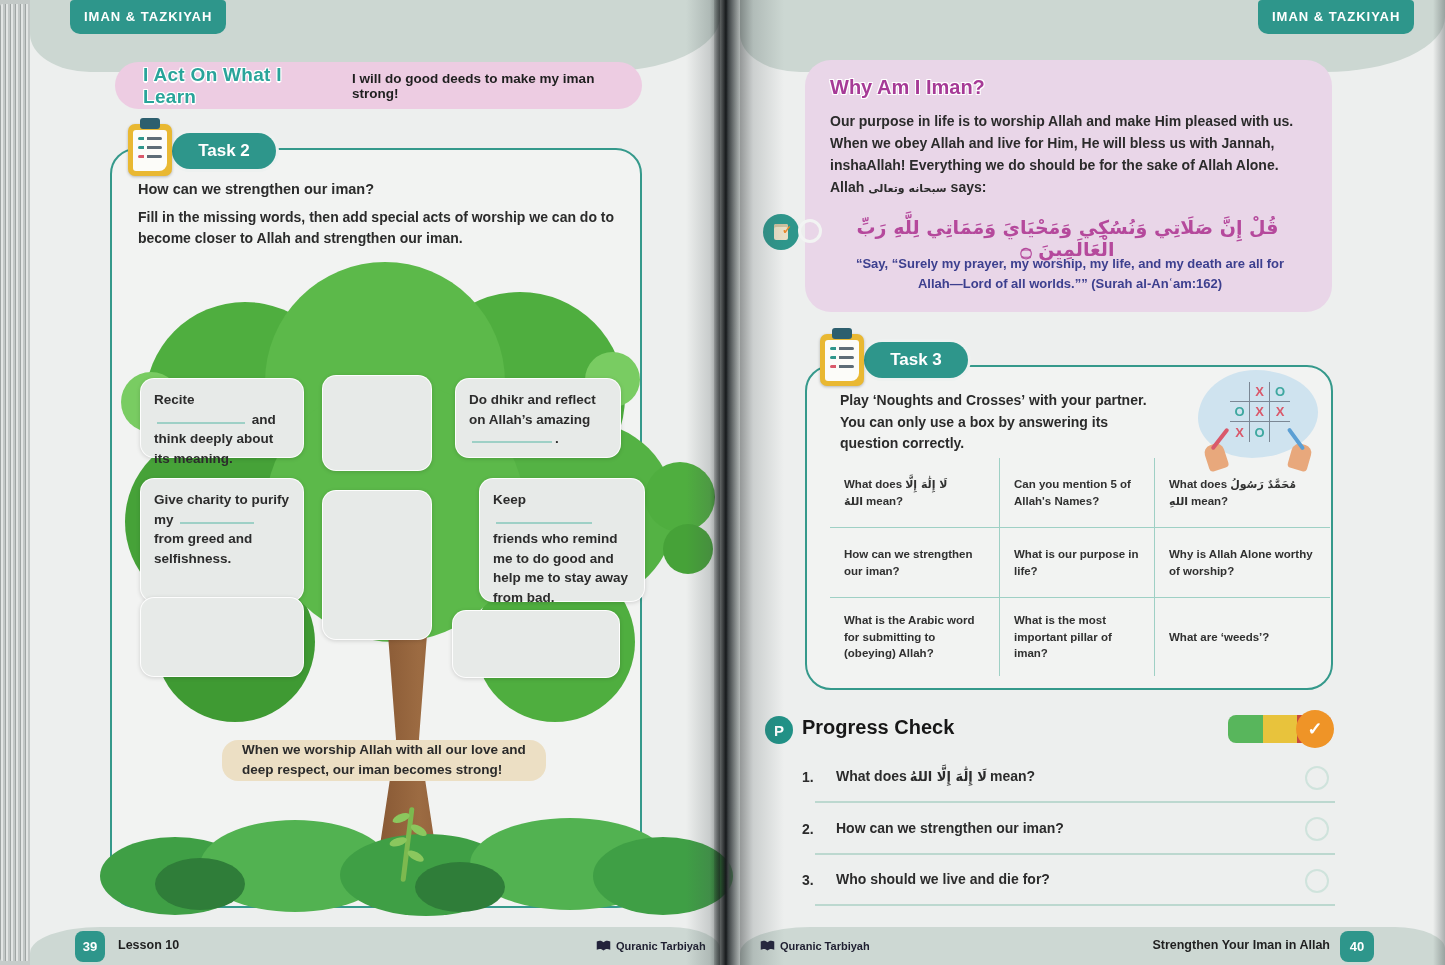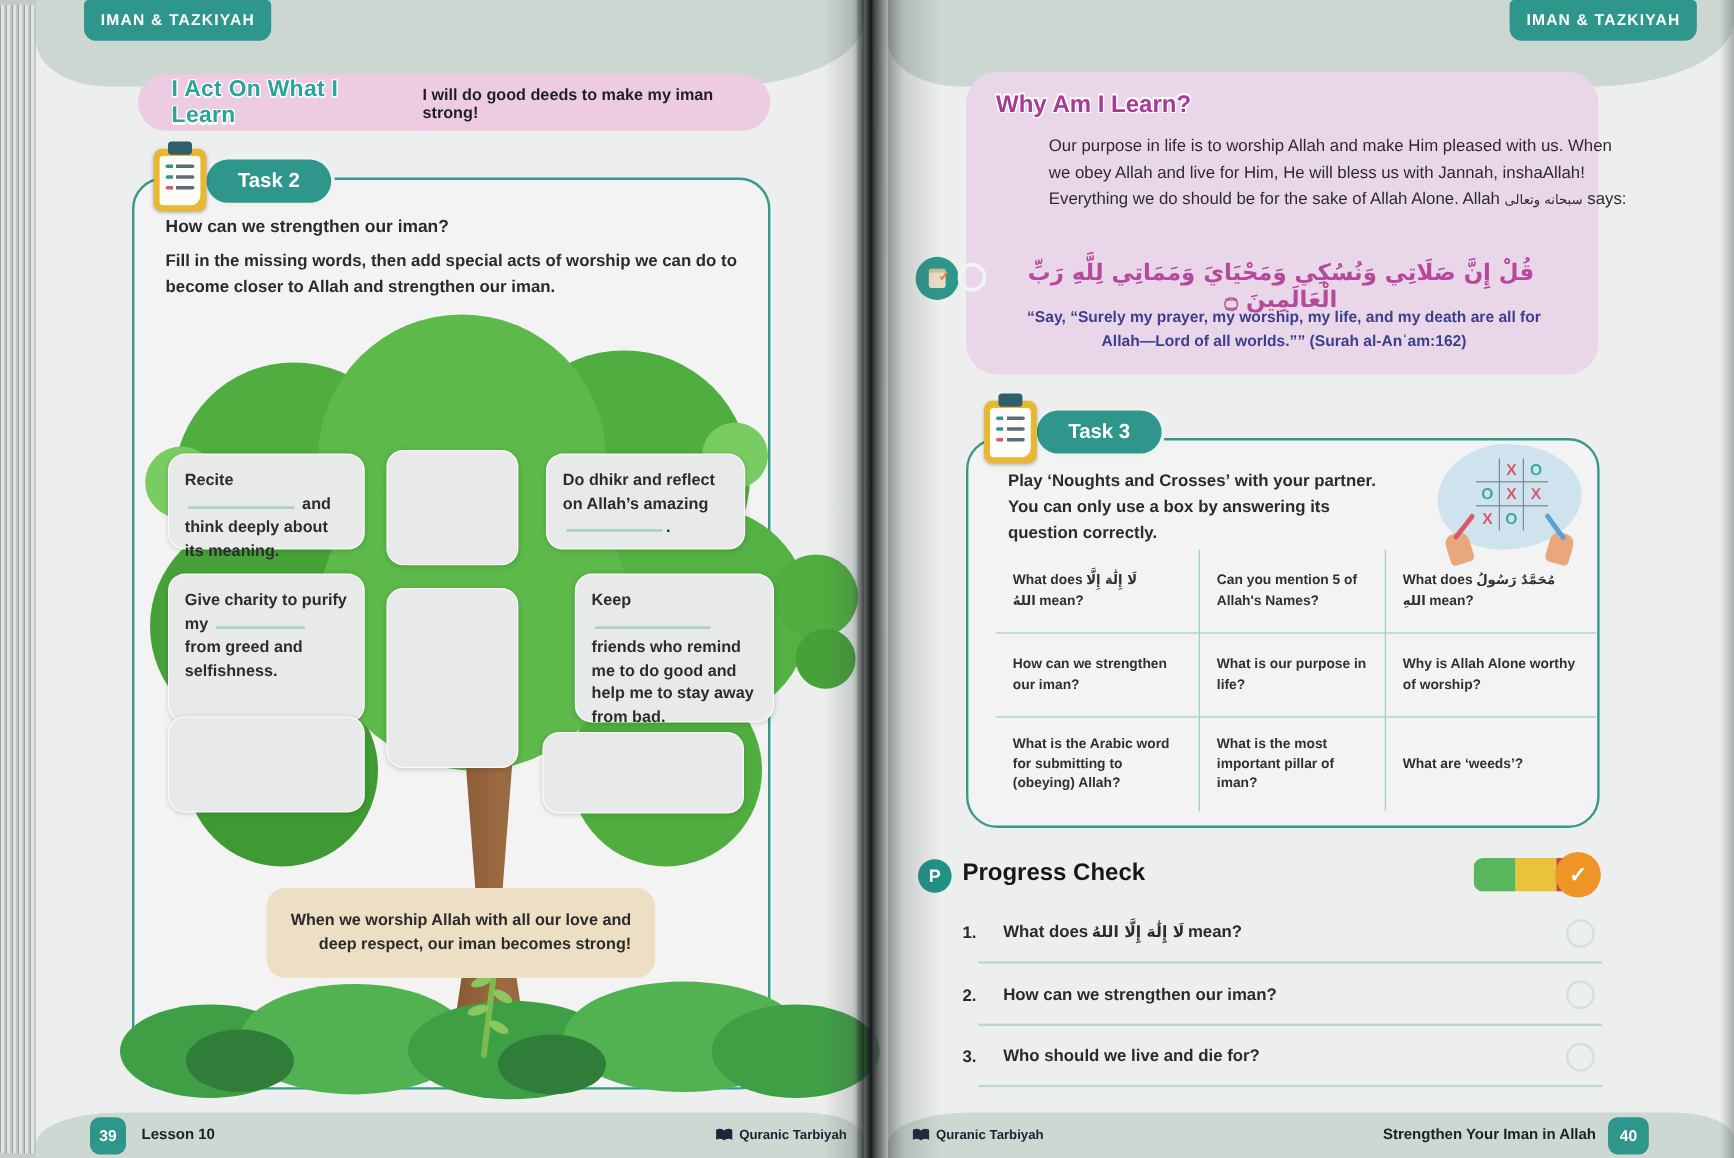--- a/index.html
+++ b/index.html
@@ -66,37 +66,37 @@
 
   .tree { left:85px; top:262px; width:560px; height:650px; }
   .leaf { position:absolute; border-radius:50%; }
   .trunk { position:absolute; left:235px; top:295px; width:115px; height:350px;
     background:linear-gradient(90deg,#7a4c2b,#9c6b42 60%,#8a5a36);
     clip-path:polygon(41% 0,59% 0,67% 22%,60% 52%,82% 100%,18% 100%,40% 52%,33% 22%); }
   .fillbox { position:absolute; background:#e7eae8; border:1px solid rgba(255,255,255,.9);
     border-radius:14px; box-shadow:0 1px 4px rgba(0,0,0,.15); padding:11px 13px;
     font-size:13.5px; font-weight:600; line-height:1.45; color:#2c2c2c; z-index:8; }
   .caption { position:absolute; left:107px; top:478px; width:324px; background:#ecdfc4;
-    border-radius:16px; padding:17px 20px; text-align:right; font-size:13.5px; font-weight:700;
+    border-radius:16px; padding:0 20px; text-align:left; font-size:13.5px; font-weight:700;
     line-height:1.5; z-index:9; }
   .grassy { position:absolute; border-radius:50%; z-index:6; }
   .fern { position:absolute; left:290px; top:545px; width:5px; height:75px; background:#7cb94f;
     border-radius:3px; transform:rotate(7deg); z-index:7;}
   .fern i { position:absolute; width:18px; height:8px; background:#8bc75e; border-radius:50%; }
 
   .foot-l-badge { left:45px; top:931px; width:30px; height:31px; }
   .foot-l-lesson { left:88px; top:938px; font-size:12.5px; font-weight:600; color:#1f1f1f; z-index:25;}
   .foot-l-brand { left:566px; top:940px; }
 
   
   .r-badge { left:518px; top:0; }
   .why-panel { left:65px; top:60px; width:527px; height:252px; background:#e9d6e8; border-radius:26px; z-index:5;}
   .why-h { position:absolute; left:25px; top:16px; font-size:20px; font-weight:800; color:#a63a96;
     text-shadow:-1px -1px 0 #fff,1px -1px 0 #fff,-1px 1px 0 #fff,1px 1px 0 #fff; }
-  .why-body { position:absolute; left:25px; top:50px; width:486px; font-size:14px; font-weight:400; line-height:1.58;margin-left:44px; }
+  .why-body { position:absolute; left:25px; top:50px; width:486px; font-size:14px; font-weight:700; line-height:1.58; }
   .verse { position:absolute; left:30px; top:156px; width:465px; text-align:center; direction:rtl;
     font-size:19px; font-weight:600; color:#b5499c; }
   .transl { position:absolute; left:45px; top:194px; width:440px; text-align:center;
     font-size:13px; font-weight:700; color:#3c3f8e; line-height:1.55; }
   .v-icon { left:23px; top:214px; width:36px; height:36px; background:#2e968b; border-radius:50%;
     z-index:8; display:flex; align-items:center; justify-content:center; }
   .v-icon .bk { width:14px; height:16px; background:#e8dfc6; border-radius:2px;
     box-shadow:inset 0 3px 0 #cdbf9d; position:relative;}
   .v-icon .bk::after { content:'✓'; position:absolute; right:-4px; top:-1px; color:#e8882a;
     font-size:12px; font-weight:800;}
@@ -254,21 +254,21 @@
   </div>
 </div>
 
 <div class="abs page page-right">
   <div class="abs wash-top"></div>
   <div class="abs wash-bottom"></div>
 
   <div class="abs unit-badge r-badge">IMAN &amp; TAZKIYAH</div>
 
   <div class="abs why-panel">
-    <div class="why-h">Why Am I Learn?</div>
+    <div class="why-h">Why Am I Iman?</div>
     <p class="why-body">
       <span>Our purpose in life is to worship Allah and make Him pleased with us. When we obey Allah and live for Him, He will bless us with Jannah, inshaAllah! Everything we do should be for the sake of Allah Alone.</span>
       <span>Allah</span>
       <span class="arabic" style="font-size:11px;">سبحانه وتعالى</span>
       <span>says:</span>
     </p>
     <div class="verse arabic">قُلْ إِنَّ صَلَاتِي وَنُسُكِي وَمَحْيَايَ وَمَمَاتِي لِلَّهِ رَبِّ الْعَالَمِينَ ۝</div>
     <div class="transl">“Say, “Surely my prayer, my worship, my life, and my death are all for Allah—Lord of all worlds.”” (Surah al-Anʿam:162)</div>
   </div>
   <div class="abs v-icon">

